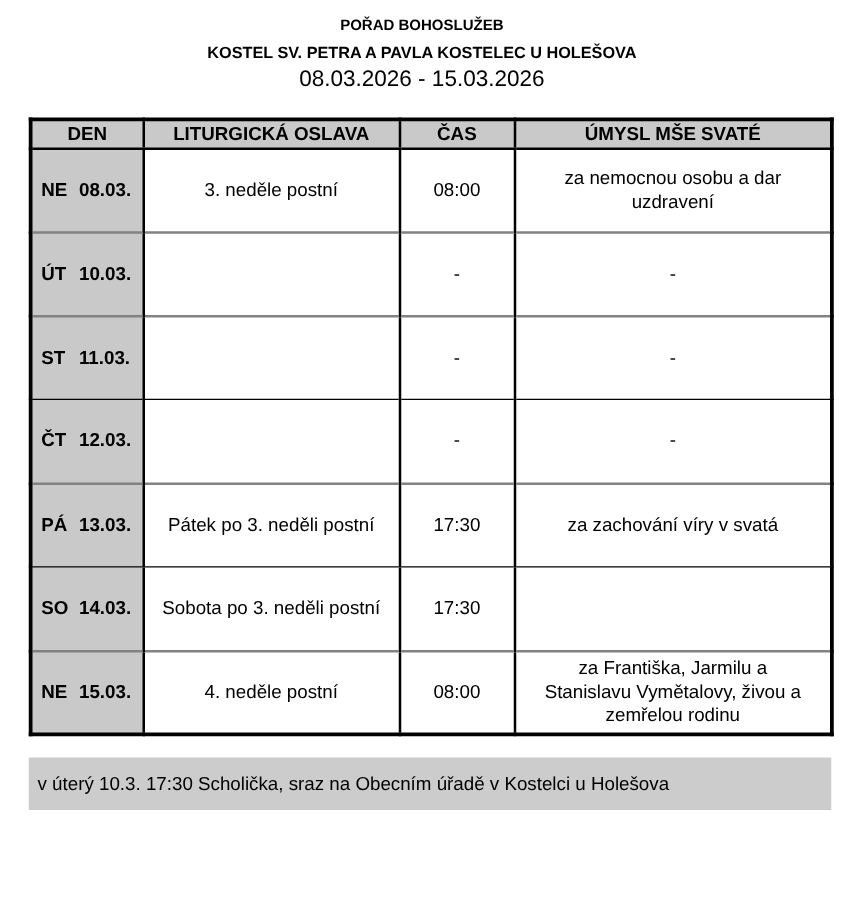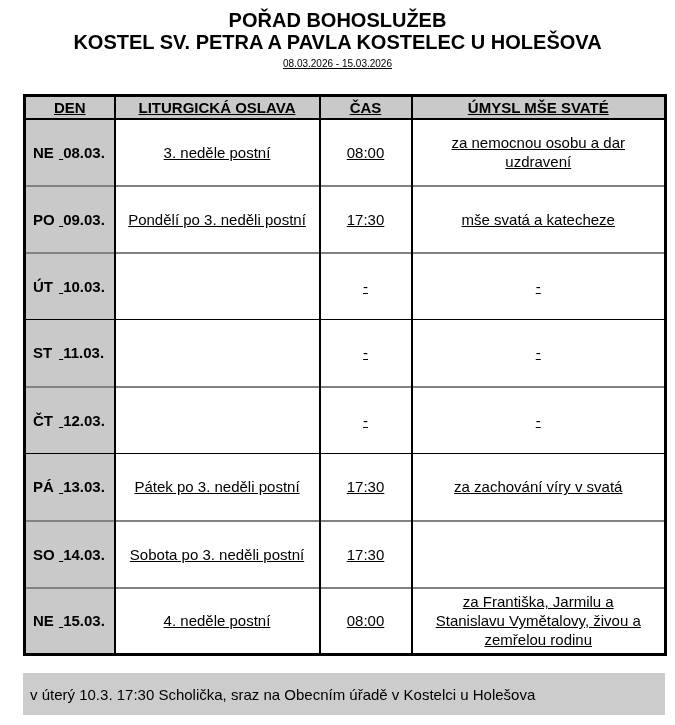--- a/index.html
+++ b/index.html
@@ -10,32 +10,31 @@
   }
   *{box-sizing:border-box;margin:0;padding:0;}
   html,body{background:#ffffff;}
   body{
     width:675px;height:725px;
     font-family:"Liberation Sans", sans-serif;
     color:#000;
     overflow:hidden;
   }
   .titles{ text-align:center; padding-top:9px; }
-  .title-main{ font-size:20px; font-weight:bold; line-height:22px; }
-  .title-sub{ font-size:20px; font-weight:bold; line-height:22px; }
-  .title-dates{ font-size:10px; font-weight:normal; line-height:21px;text-decoration:underline; }
+  .title-main{ font-size:12px; font-weight:bold; line-height:22px; }
+  .title-sub{ font-size:13px; font-weight:bold; line-height:22px; }
+  .title-dates{ font-size:18px; font-weight:normal; line-height:21px; }
 
   .doc{ margin:20px 0 0 23px; width:641px; }
 
   table.schedule{
     border-collapse:collapse;
     table-layout:fixed;
     width:641px;
     border:3px solid var(--line-black);
-    text-decoration:underline;
   }
   col.c-day{width:90px;}
   col.c-cel{width:205px;}
   col.c-time{width:92px;}
   col.c-int{width:254px;}
 
   .schedule th{
     background:var(--cell-gray);
     font-size:15px;
     font-weight:bold;
@@ -115,29 +114,20 @@
   <tr>
     <td class="day-cell">
       <span class="day-abbrev">NE</span>
       <span class="day-date">08.03.</span>
     </td>
     <td class="celebration-cell">3. neděle postní</td>
     <td class="time-cell">08:00</td>
     <td class="intention-cell">za nemocnou osobu a dar uzdravení</td>
   </tr>
 
-  <tr>
-    <td class="day-cell">
-      <span class="day-abbrev">PO</span>
-      <span class="day-date">09.03.</span>
-    </td>
-    <td class="celebration-cell">Pondělí po 3. neděli postní</td>
-    <td class="time-cell">17:30</td>
-    <td class="intention-cell">mše svatá a katecheze</td>
-  </tr>
 
   <tr>
     <td class="day-cell">
       <span class="day-abbrev">ÚT</span>
       <span class="day-date">10.03.</span>
     </td>
     <td class="celebration-cell"></td>
     <td class="time-cell">-</td>
     <td class="intention-cell">-</td>
   </tr>

